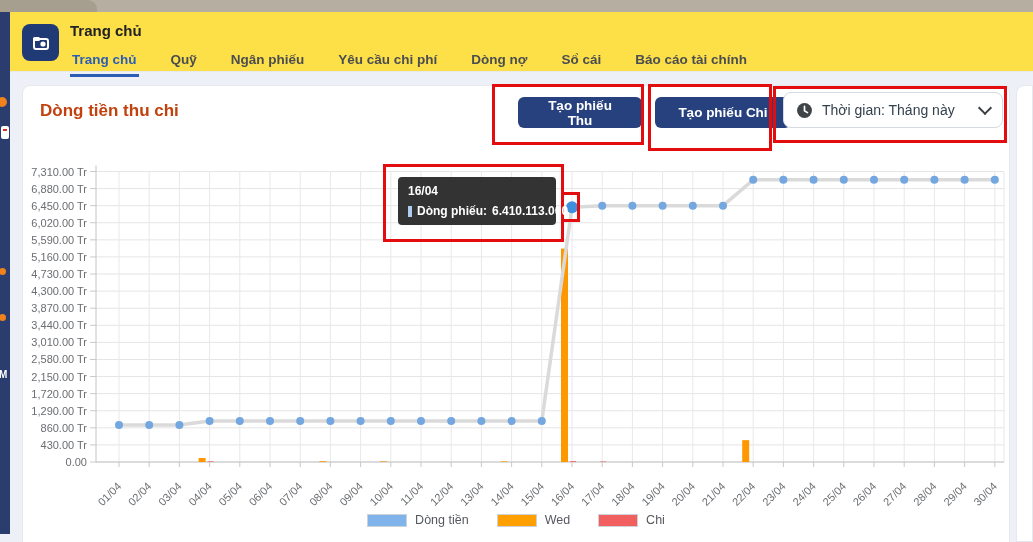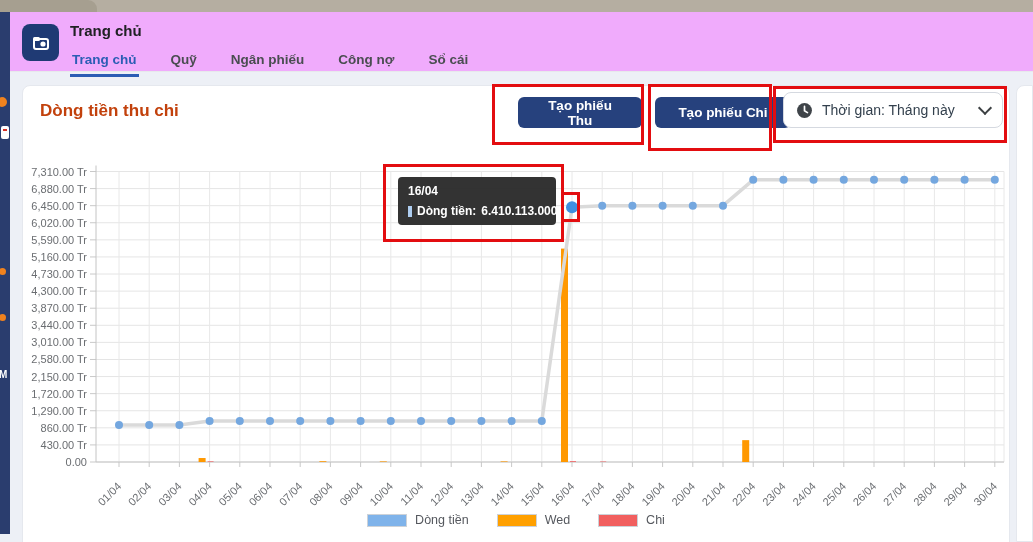--- a/index.html
+++ b/index.html
@@ -11,21 +11,21 @@
   
   .top-strip{position:absolute;left:0;top:0;width:1033px;height:12px;background:#b5aea1;}
   .top-strip .tab-frag{position:absolute;left:0;top:0;width:97px;height:12px;background:#a69f90;border-radius:0 9px 0 0;}
   
   .side-sliver{position:absolute;left:0;top:12px;width:10px;height:522px;background:#2a3d6e;}
   .frag-dot{position:absolute;border-radius:50%;background:#f0821e;}
   .frag-badge{position:absolute;left:1px;top:114px;width:8px;height:13px;background:#fff;border-radius:2px;}
   .frag-badge i{display:block;width:4px;height:2px;background:#d83025;margin:3px auto 0;}
   .frag-m{position:absolute;left:-1px;top:357px;color:#fff;font-size:10px;font-weight:bold;}
   
-  .header{position:absolute;left:10px;top:12px;width:1023px;height:59px;background:#f0abfc;border-bottom:1px solid #e7e9ec;}
+  .header{position:absolute;left:10px;top:12px;width:1023px;height:59px;background:#fde047;border-bottom:1px solid #e7e9ec;}
   .app-icon{position:absolute;left:12px;top:12px;width:37px;height:37px;border-radius:8px;background:#1f3a74;display:flex;align-items:center;justify-content:center;}
   .page-title{position:absolute;left:60px;top:10px;font-size:15px;font-weight:bold;color:#202124;}
   .tabs{position:absolute;left:60px;top:36px;display:flex;gap:30px;font-size:13.5px;color:#4a4d51;}
   .tab{padding:4px 2px 7px;cursor:pointer;font-weight:bold;}
   .tab.active{color:#2b5db4;font-weight:bold;border-bottom:3px solid #2b5db4;}
   
   .card{position:absolute;left:22px;top:85px;width:988px;height:470px;background:#fff;border:1px solid #e5e8ee;border-radius:8px;box-sizing:border-box;}
   .card-frag{position:absolute;left:1016px;top:85px;width:17px;height:457px;background:#fff;border:1px solid #e5e8ee;border-radius:8px 0 0 0;box-sizing:border-box;}
   .card-title{position:absolute;left:40px;top:101px;font-size:17px;font-weight:bold;color:#c2410c;}
   
@@ -77,22 +77,24 @@
       <rect x="5" y="8" width="14" height="10" rx="2" fill="none" stroke="#ffffff" stroke-width="2"></rect>
       <rect x="4" y="6" width="7px" height="4" rx="1.5" fill="#ffffff"></rect>
       <circle cx="14" cy="13" r="2.6" fill="#ffffff"></circle>
     </svg>
   </div>
   <div class="page-title">Trang chủ</div>
   <div class="tabs">
     <div class="tab active">Trang chủ</div>
     <div class="tab">Quỹ</div>
     <div class="tab">Ngân phiếu</div>
-    <div class="tab">Công nợ</div>
+    <div class="tab">Yêu cầu chi phí</div>
+    <div class="tab">Dòng nợ</div>
     <div class="tab">Sổ cái</div>
+    <div class="tab">Báo cáo tài chính</div>
   </div>
 </div>
 
 <div class="card"></div>
 <div class="card-frag"></div>
 
 <div class="card-title">Dòng tiền thu chi</div>
 
 <button class="btn btn-thu">Tạo phiếu Thu</button>
 <button class="btn btn-chi">Tạo phiếu Chi</button>
@@ -295,21 +297,21 @@
       <circle cx="908.4" cy="29.845417236662115" r="4" fill="#74a7df"></circle>
       <circle cx="938.6" cy="29.845417236662115" r="4" fill="#74a7df"></circle>
       <circle cx="968.8" cy="29.845417236662115" r="4" fill="#74a7df"></circle>
     </svg>
 </div>
 
 <div class="tooltip">
   <div class="tt-date">16/04</div>
   <div class="tt-row">
     <span class="tt-swatch" style="background: rgb(133, 183, 232);"></span>
-    <span>Dòng tiền:</span>
+    <span>Dòng phiếu:</span>
     <span>6.410.113.000</span>
   </div>
 </div>
 
 <div class="legend">
   <div class="legend-item">
     <span class="legend-swatch" style="background: rgb(127, 179, 234);"></span>
     <span>Dòng tiền</span>
   </div>
   <div class="legend-item">

